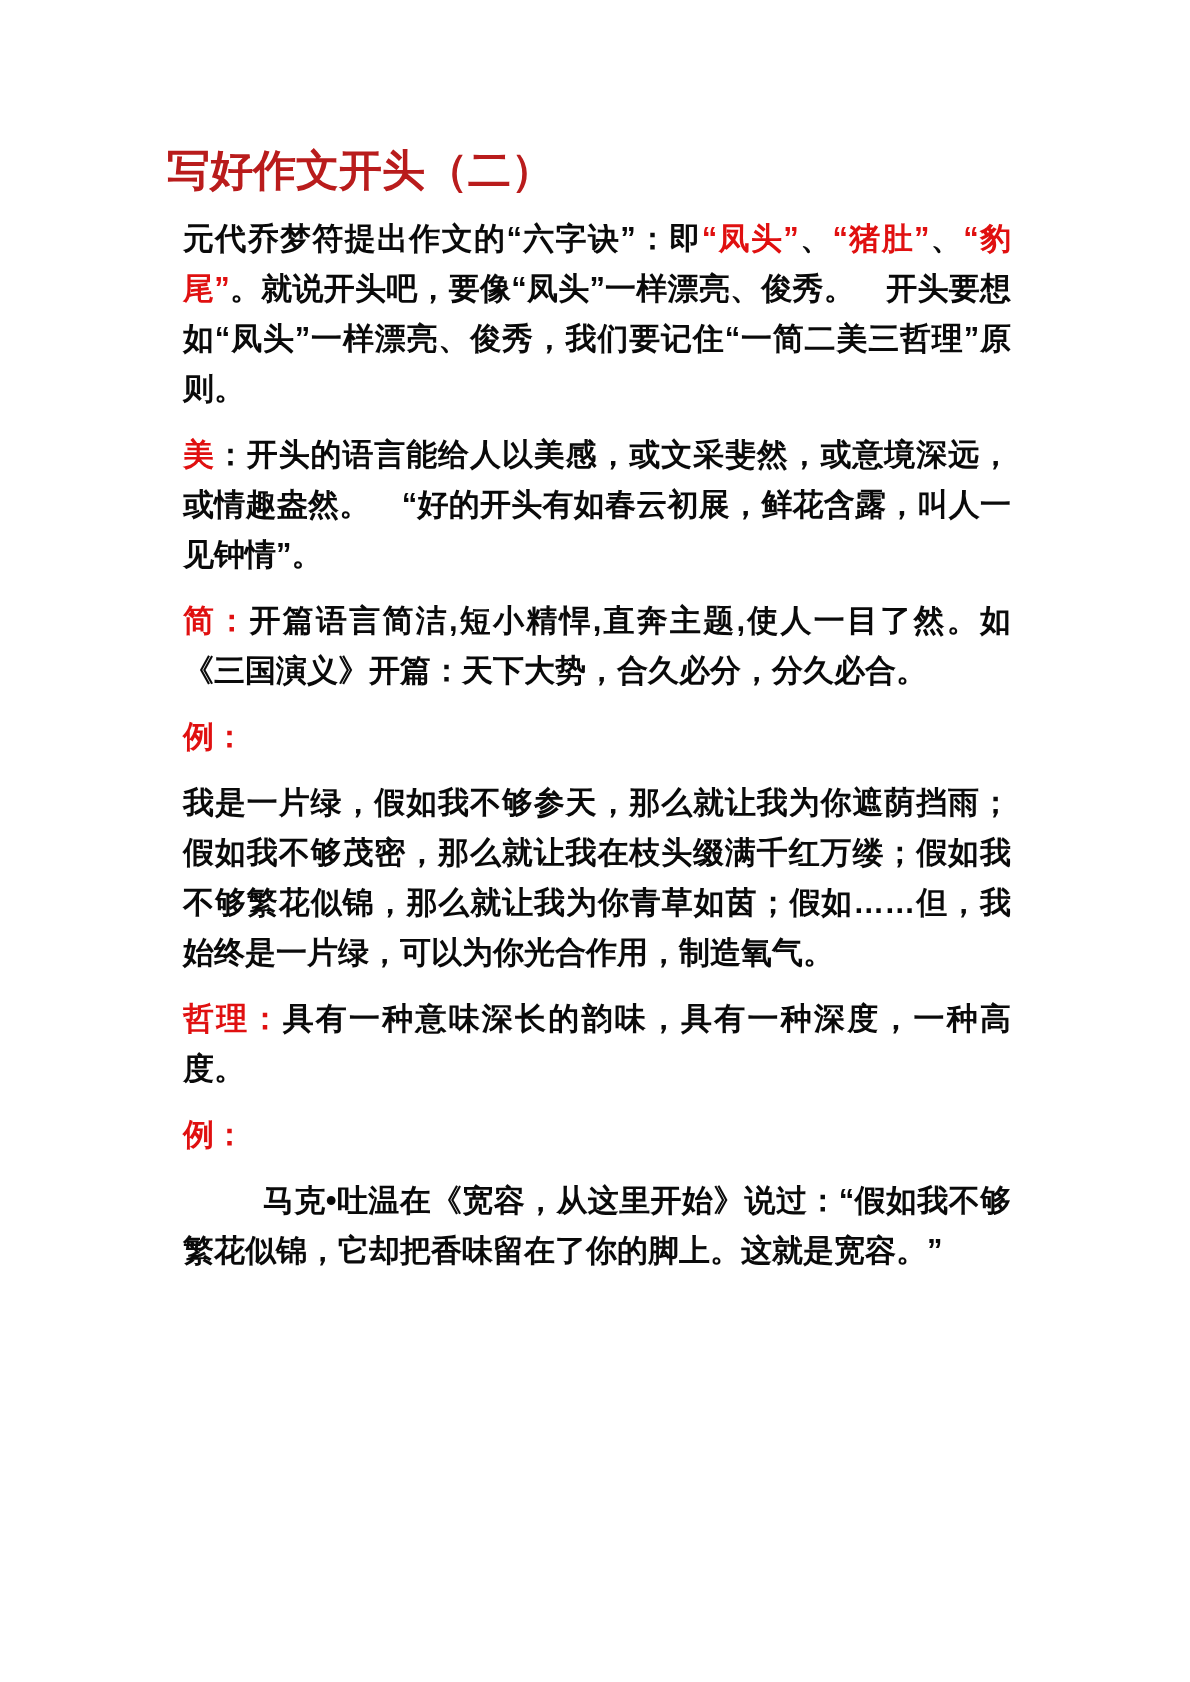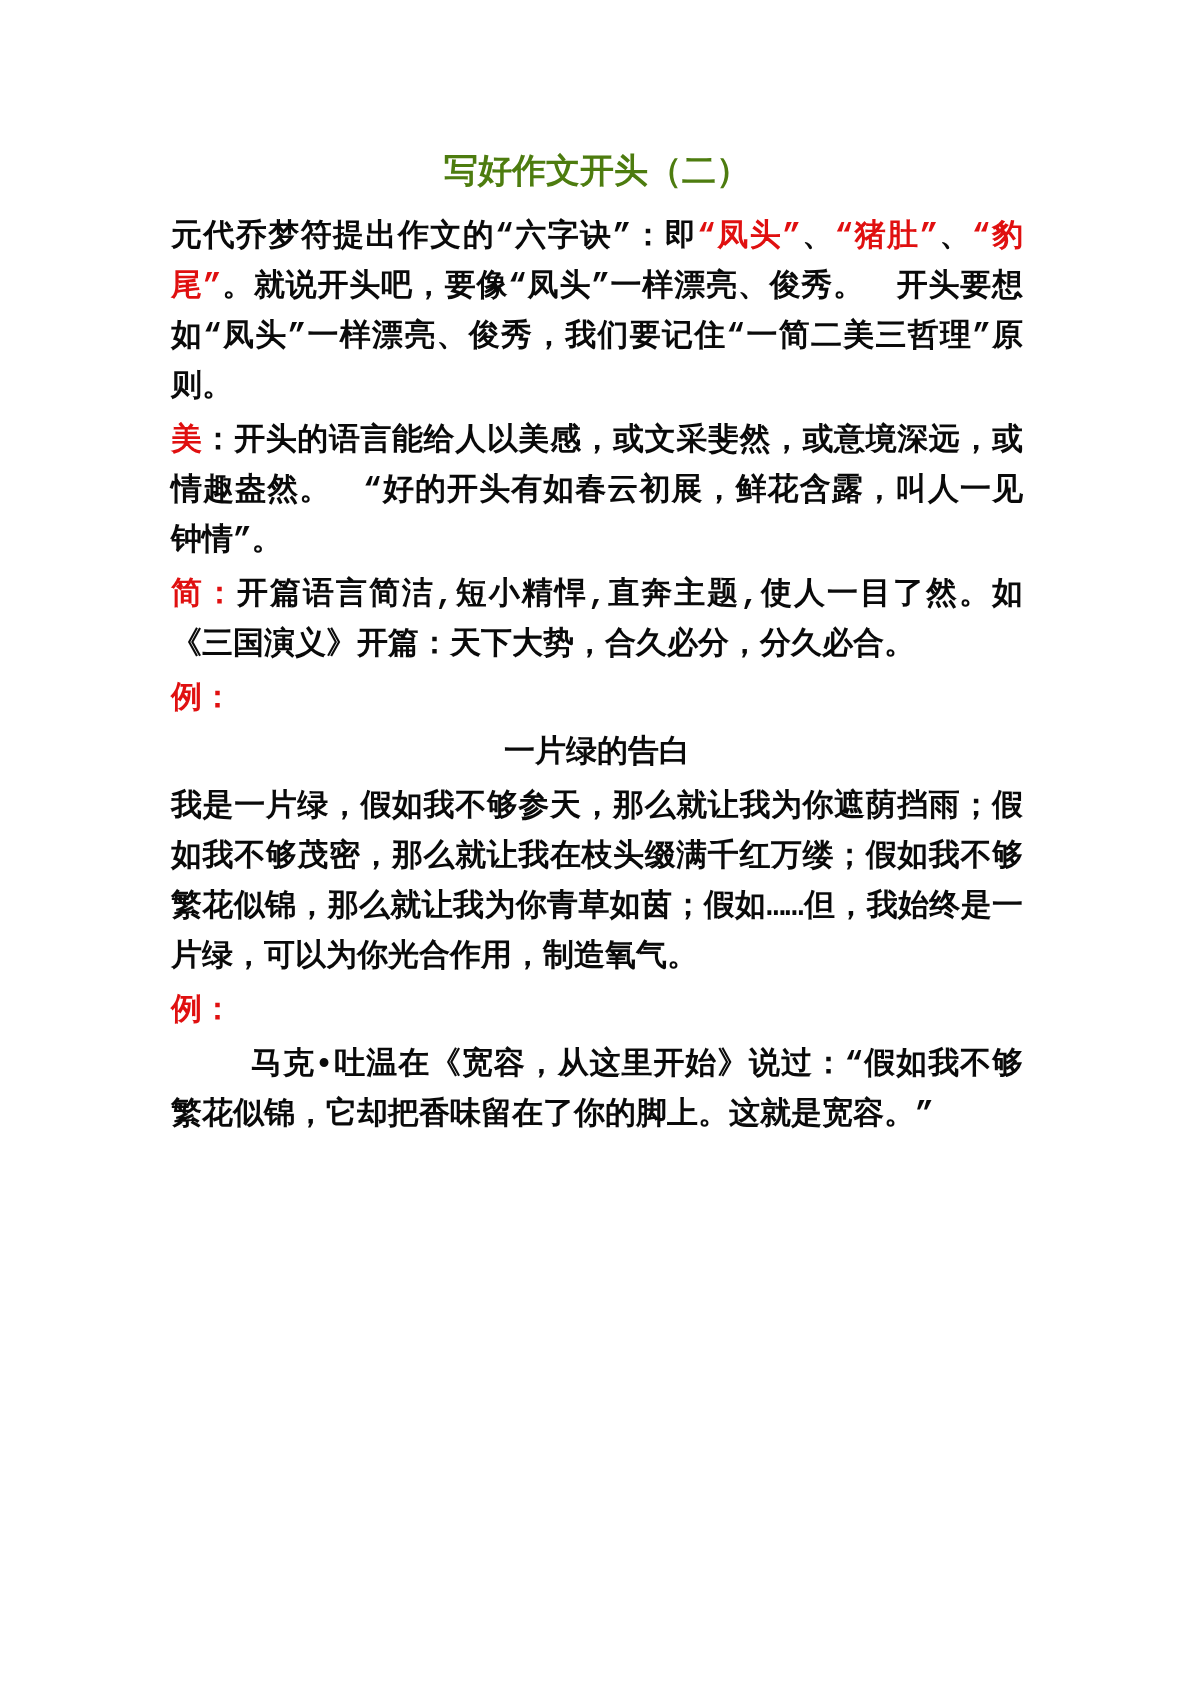--- a/index.html
+++ b/index.html
@@ -20,30 +20,28 @@
     top: 142px;
     width: 860px;
     color: #0a0a0a;
     font-weight: bold;
     font-size: 31px;
     line-height: 50px;
     text-align: justify;
   }
   .title {
     margin: 0 0 14px 0;
-    font-size: 34px;
+    font-size: 43px;
     line-height: 56px;
-    text-align: center;
     font-weight: bold;
-    color: #4d7c0f;
+    color: #b91c1c;
   }
   p.para {
-    margin: 4px;
+    margin: 16px;
     padding: 0;
-    font-family: Liberation Mono, monospace;
   }
   .red {
     color: var(--accent-red, #e01010);
   }
   .subtitle {
     text-align: center;
   }
   .indent {
     text-indent: 80px;
   }
@@ -62,23 +60,25 @@
   <p class="para">
     <span class="red">美</span><span>：开头的语言能给人以美感，或文采斐然，或意境深远，或情趣盎然。　“好的开头有如春云初展，鲜花含露，叫人一见钟情”。</span>
   </p>
 
   <p class="para">
     <span class="red">简：</span><span>开篇语言简洁,短小精悍,直奔主题,使人一目了然。如《三国演义》开篇：天下大势，合久必分，分久必合。</span>
   </p>
 
   <p class="para red">例：</p>
 
-  <p class="para subtitle">一片绿的告白</p>
 
   <p class="para">我是一片绿，假如我不够参天，那么就让我为你遮荫挡雨；假如我不够茂密，那么就让我在枝头缀满千红万缕；假如我不够繁花似锦，那么就让我为你青草如茵；假如……但，我始终是一片绿，可以为你光合作用，制造氧气。</p>
 
 
+  <p class="para">
+    <span class="red">哲理：</span><span>具有一种意味深长的韵味，具有一种深度，一种高度。</span>
+  </p>
 
   <p class="para red">例：</p>
 
   <p class="para indent">马克•吐温在《宽容，从这里开始》说过：“假如我不够繁花似锦，它却把香味留在了你的脚上。这就是宽容。”</p>
 
 </div>
 
 </body></html>

